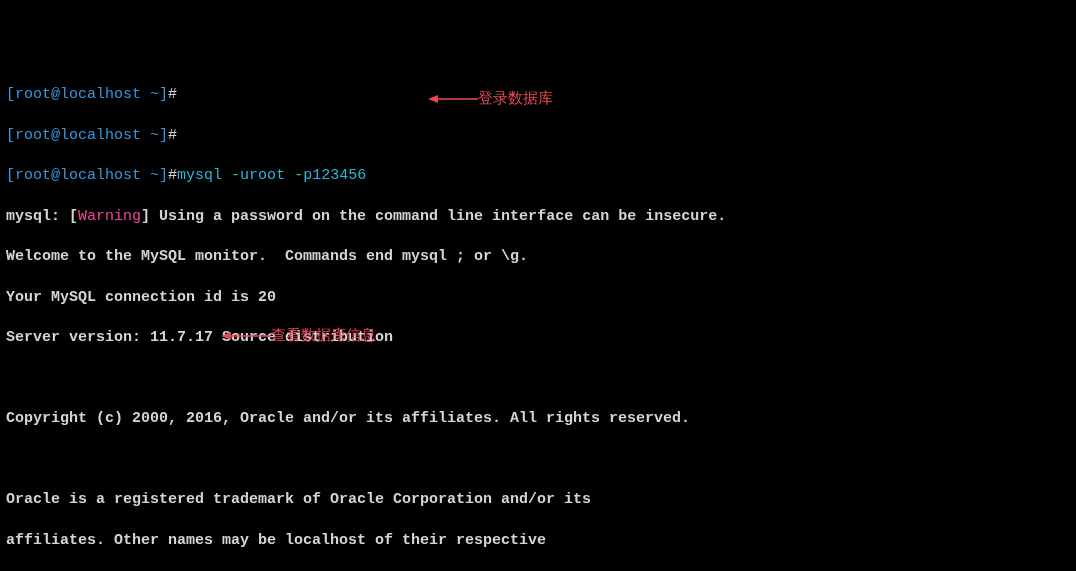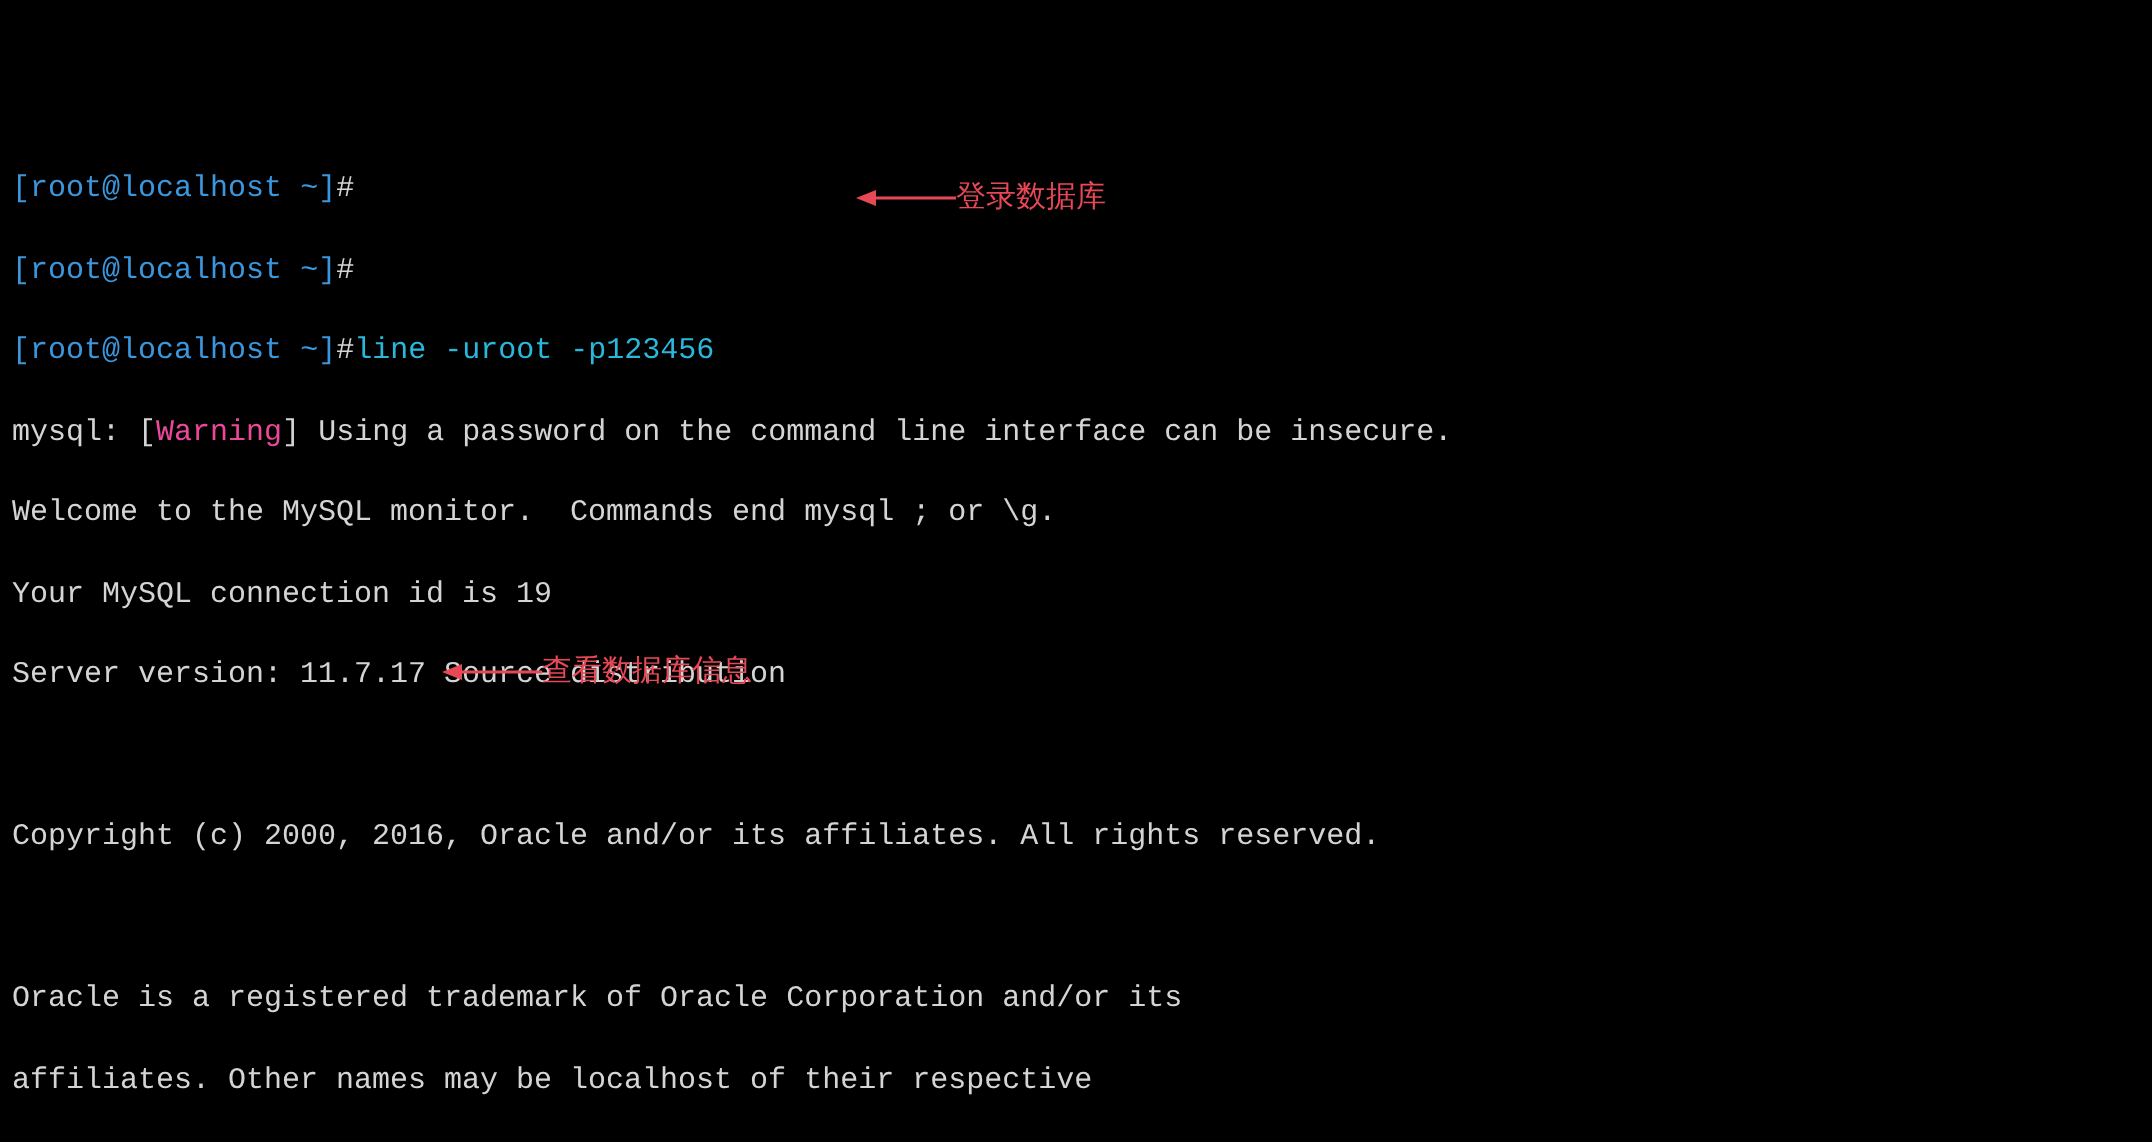--- a/index.html
+++ b/index.html
@@ -20,21 +20,21 @@
       white-space: pre;
       position: relative;
     }
     .line {
       white-space: pre;
     }
     .bracket { color: #3a96dd; }
     .prompt { color: #3a96dd; }
     .tilde { color: #3a96dd; }
     .hash { color: #d4d4d4; }
-    .cmd-white { color: #d4d4d4; }
+    .cmd-white { color: #d4d4d4; font-weight: bold; }
     .cmd-cyan { color: #29b8db; }
     .warning { color: #ec4899; }
     .annotation {
       color: #e74856;
       position: absolute;
       white-space: nowrap;
     }
     .arrow {
       display: inline-block;
       vertical-align: middle;
@@ -52,24 +52,24 @@
       left: 221px;
     }
   </style>
 </head>
 <body>
 
 
 
 <div class="line"><span class="bracket">[</span><span class="prompt">root@localhost</span><span class="prompt"> </span><span class="tilde">~</span><span class="bracket">]</span><span class="hash">#</span></div>
 <div class="line"><span class="bracket">[</span><span class="prompt">root@localhost</span><span class="prompt"> </span><span class="tilde">~</span><span class="bracket">]</span><span class="hash">#</span></div>
-<div class="line"><span class="bracket">[</span><span class="prompt">root@localhost</span><span class="prompt"> </span><span class="tilde">~</span><span class="bracket">]</span><span class="hash">#</span><span class="cmd-cyan">line -uroot -p123456</span></div>
+<div class="line"><span class="bracket">[</span><span class="prompt">root@localhost</span><span class="prompt"> </span><span class="tilde">~</span><span class="bracket">]</span><span class="hash">#</span><span class="cmd-cyan">mysql -uroot -p123456</span></div>
 <div class="line"><span class="cmd-white">mysql: </span><span class="cmd-white">[</span><span class="warning">Warning</span><span class="cmd-white">]</span><span class="cmd-white"> Using a password on the command line interface can be insecure.</span></div>
 <div class="line"><span class="cmd-white">Welcome to the MySQL monitor.  Commands end mysql ; or \g.</span></div>
-<div class="line"><span class="cmd-white">Your MySQL connection id is 19</span></div>
+<div class="line"><span class="cmd-white">Your MySQL connection id is 20</span></div>
 <div class="line"><span class="cmd-white">Server version: 11.7.17 Source distribution</span></div>
 <div class="line">&nbsp;</div>
 <div class="line"><span class="cmd-white">Copyright (c) 2000, 2016, Oracle and/or its affiliates. All rights reserved.</span></div>
 <div class="line">&nbsp;</div>
 <div class="line"><span class="cmd-white">Oracle is a registered trademark of Oracle Corporation and/or its</span></div>
 <div class="line"><span class="cmd-white">affiliates. Other names may be localhost of their respective</span></div>
 
 
 
 

